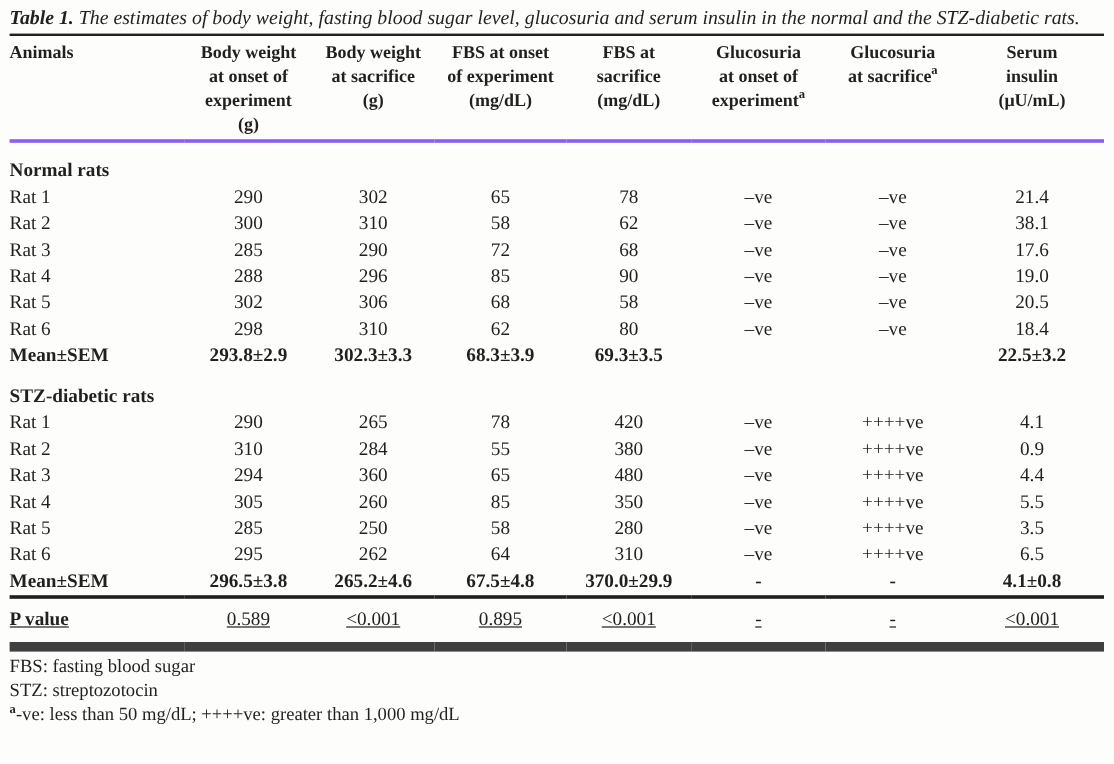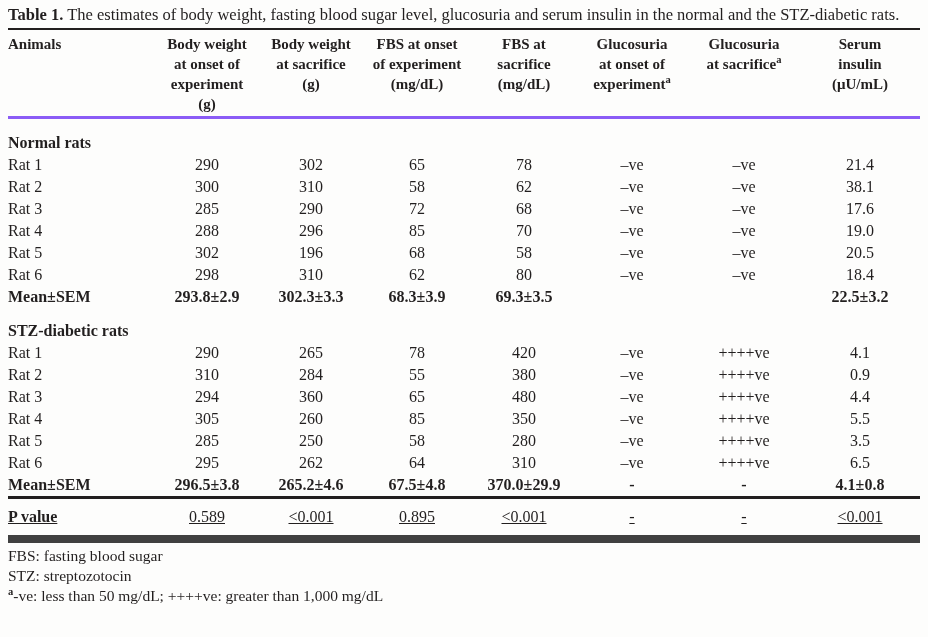--- a/index.html
+++ b/index.html
@@ -4,21 +4,21 @@
 <style>
   html,body{margin:0;padding:0;background:#fdfdfc;}
   .page{
     width:928px;height:637px;box-sizing:border-box;
     padding:4px 8px 0 8px;overflow:hidden;
     font-family:"Liberation Serif","DejaVu Serif",serif;
     color:#221f1f;background:#fdfdfc;
   }
   .title{
     margin:0;font-size:16.5px;line-height:21px;text-align:justify;
-    padding-bottom:3px;border-bottom:2px solid #221f1f;
+    padding-bottom:3px;border-bottom:2px solid #221f1f;font-style:italic;
   }
   .title b{font-weight:bold;}
   table{width:912px;border-collapse:collapse;table-layout:fixed;}
   thead th{
     font-size:15px;line-height:20px;font-weight:bold;
     vertical-align:top;text-align:center;
     padding:4px 0 2px 0;white-space:pre-line;
     border-bottom:3px solid #8b5cf6;
   }
   th.al,td.al{text-align:left;}
@@ -113,29 +113,29 @@
           <td>68</td>
           <td>–ve</td>
           <td>–ve</td>
           <td>17.6</td>
       </tr>
       <tr>
         <td class="al">Rat 4</td>
           <td>288</td>
           <td>296</td>
           <td>85</td>
-          <td>70</td>
+          <td>90</td>
           <td>–ve</td>
           <td>–ve</td>
           <td>19.0</td>
       </tr>
       <tr>
         <td class="al">Rat 5</td>
           <td>302</td>
-          <td>196</td>
+          <td>306</td>
           <td>68</td>
           <td>58</td>
           <td>–ve</td>
           <td>–ve</td>
           <td>20.5</td>
       </tr>
       <tr>
         <td class="al">Rat 6</td>
           <td>298</td>
           <td>310</td>

